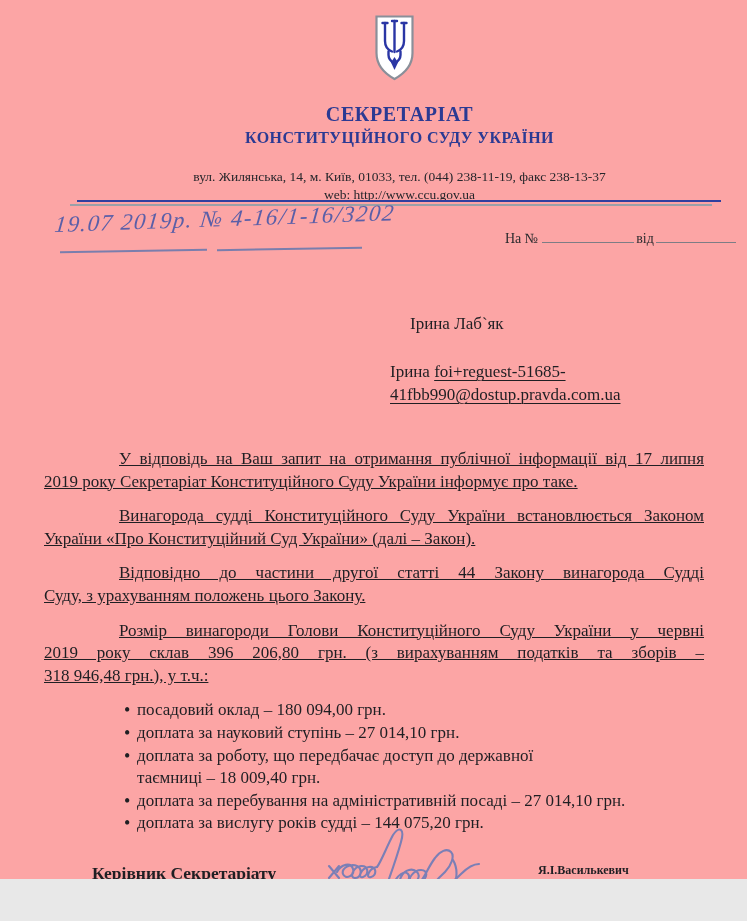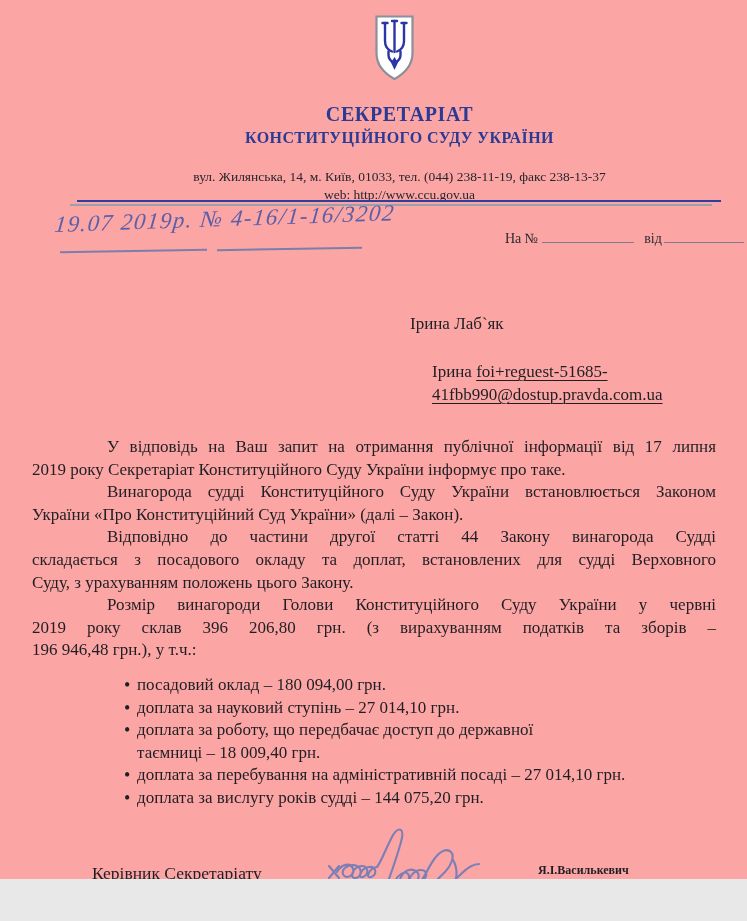--- a/index.html
+++ b/index.html
@@ -26,36 +26,36 @@
     color:#5a5fa8;transform:rotate(-2deg) skewX(-8deg);transform-origin:left top;
     white-space:nowrap;
   }
   .ref-ul{position:absolute;height:2px;background:#7a7ead;}
   .ref-ul1{left:60px;top:250px;width:147px;transform:rotate(-1deg);}
   .ref-ul2{left:217px;top:248px;width:145px;transform:rotate(-1deg);}
   .onno{position:absolute;left:505px;top:229px;font-size:14px;color:#2b2b2e;white-space:nowrap;}
   .blank{display:inline-block;height:13px;border-bottom:1.4px solid #7d7d85;}
   .blank1{width:92px;margin-left:4px;}
   .blank2{width:80px;margin-left:2px;}
-  .onno .from{margin-left:10px;}
+  .onno .from{margin-left:2px;}
   
   .rname{position:absolute;left:410px;top:314px;font-size:17px;}
-  .remail{position:absolute;left:432px;top:361px;font-size:17px;line-height:22.5px;}
+  .remail{position:absolute;left:390px;top:361px;font-size:17px;line-height:22.5px;}
   .remail .und{text-decoration:underline;text-underline-offset:3px;text-decoration-thickness:1px;}
   
   .bodytext{position:absolute;left:32px;top:436px;width:684px;font-size:17px;line-height:22.6px;}
-  .para{margin:0;}
+  .para{margin:12px;text-decoration:underline;}
   .line{text-align:justify;}
   .line.just{text-align-last:justify;}
   .line.first{text-indent:75px;}
   ul.allow{margin:12px;padding:0 0 0 80px;list-style:none;}
   ul.allow li{position:relative;padding-left:13px;white-space:pre-line;}
   ul.allow li::before{content:"\2022";position:absolute;left:0;top:0;font-size:18px;}
   
-  .sig-title{position:absolute;left:92px;top:863px;font-weight:normal;font-size:17.5px;}
+  .sig-title{position:absolute;left:92px;top:863px;font-weight:bold;font-size:17.5px;}
   .sig-name{position:absolute;left:538px;top:863px;font-weight:bold;font-size:12px;}
   .scribble{position:absolute;left:323px;top:822px;}
 </style>
 </head>
 <body>
 
 <div class="page">
 
   <div class="emblem">
     <svg width="47" height="70" viewBox="0 0 47 70">
@@ -106,27 +106,26 @@
         <div class="para">
           <div class="line first just">У відповідь на Ваш запит на отримання публічної інформації від 17 липня</div>
           <div class="line">2019 року Секретаріат Конституційного Суду України інформує про таке.</div>
         </div>
         <div class="para">
           <div class="line first just">Винагорода судді Конституційного Суду України встановлюється Законом</div>
           <div class="line">України «Про Конституційний Суд України» (далі – Закон).</div>
         </div>
         <div class="para">
           <div class="line first just">Відповідно до частини другої статті 44 Закону винагорода Судді</div>
-          <div class="line just">складається з посадового окладу та доплат, встановлених для судді Верховного</div>
           <div class="line">Суду, з урахуванням положень цього Закону.</div>
         </div>
         <div class="para">
           <div class="line first just">Розмір винагороди Голови Конституційного Суду України у червні</div>
           <div class="line just">2019 року склав 396 206,80 грн. (з вирахуванням податків та зборів –</div>
-          <div class="line">196 946,48 грн.), у т.ч.:</div>
+          <div class="line">318 946,48 грн.), у т.ч.:</div>
         </div>
       </div>
     <ul class="allow">
         <li>посадовий оклад – 180 094,00 грн.</li>
         <li>доплата за науковий ступінь – 27 014,10 грн.</li>
         <li>доплата за роботу, що передбачає доступ до державної
 таємниці – 18 009,40 грн.</li>
         <li>доплата за перебування на адміністративній посаді – 27 014,10 грн.</li>
         <li>доплата за вислугу років судді – 144 075,20 грн.</li>
       </ul>

